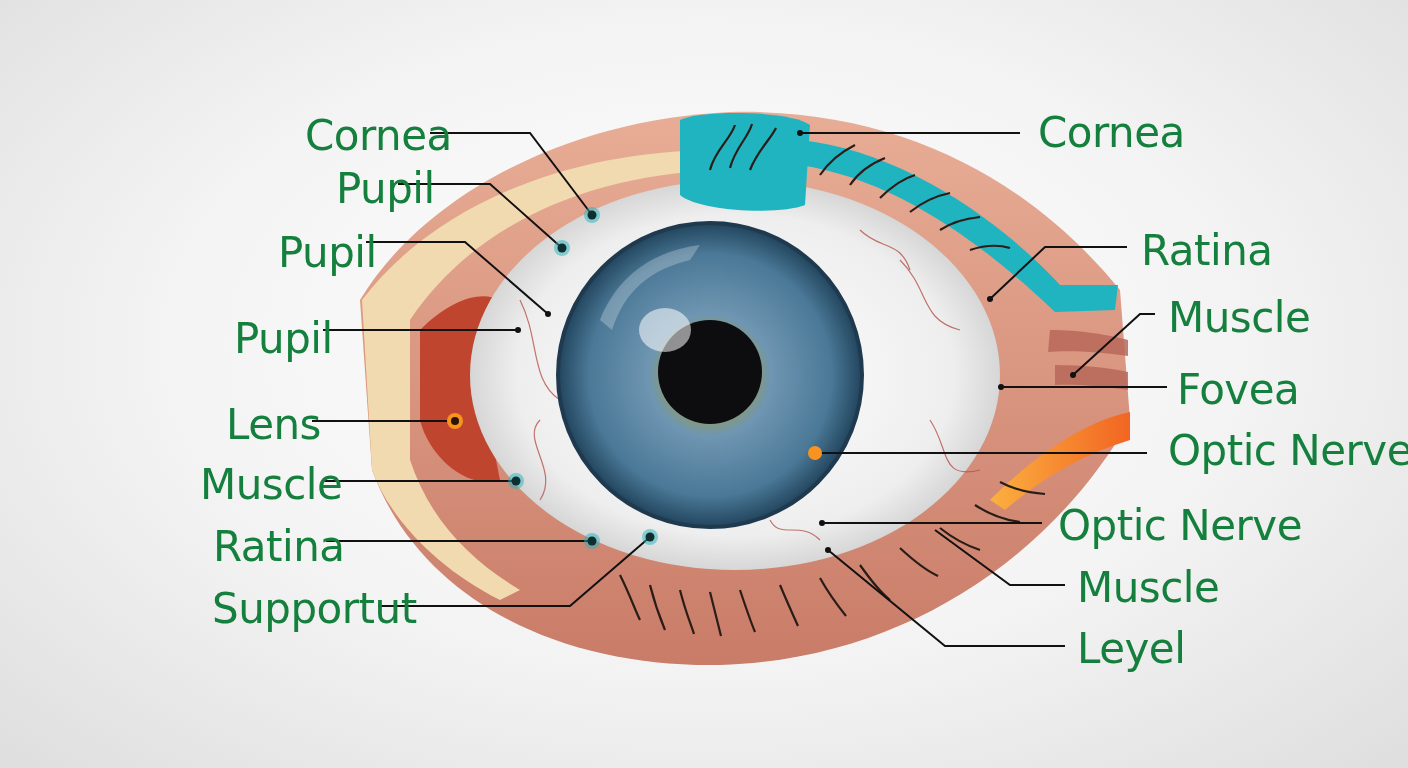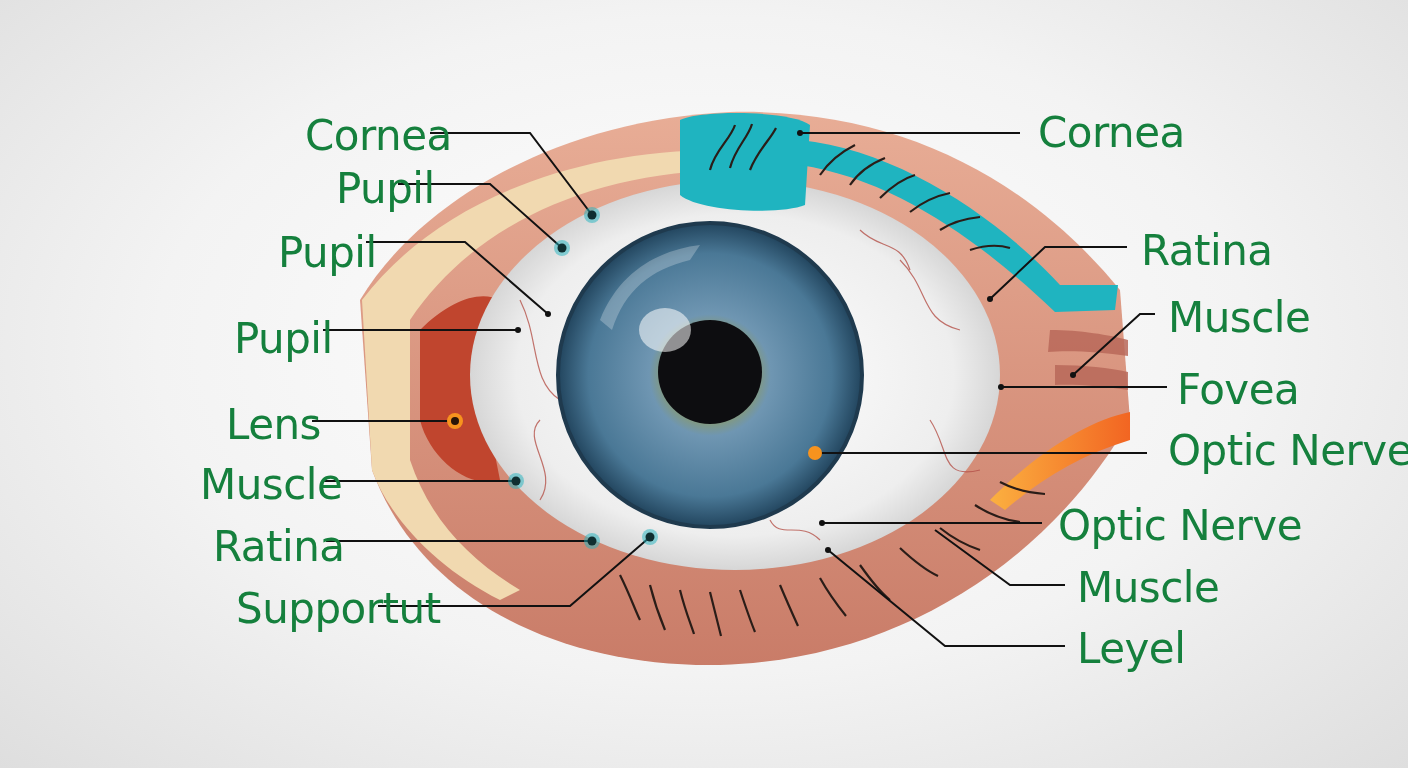--- a/index.html
+++ b/index.html
@@ -140,21 +140,21 @@
   </g>
 </svg>
 
 <div class="lbl" style="left:305px;top:115px;">Cornea</div>
 <div class="lbl" style="left:336px;top:168px;">Pupil</div>
 <div class="lbl" style="left:278px;top:232px;">Pupil</div>
 <div class="lbl" style="left:234px;top:318px;">Pupil</div>
 <div class="lbl" style="left:226px;top:404px;">Lens</div>
 <div class="lbl" style="left:200px;top:464px;">Muscle</div>
 <div class="lbl" style="left:213px;top:526px;">Ratina</div>
-<div class="lbl" style="left:212px;top:588px;margin-left:24px;">Supportut</div>
+<div class="lbl" style="left:212px;top:588px;">Supportut</div>
 
 <div class="lbl r" style="left:1038px;top:112px;">Cornea</div>
 <div class="lbl r" style="left:1141px;top:230px;">Ratina</div>
 <div class="lbl r" style="left:1168px;top:297px;">Muscle</div>
 <div class="lbl r" style="left:1177px;top:369px;">Fovea</div>
 <div class="lbl r" style="left:1168px;top:430px;">Optic Nerve</div>
 <div class="lbl r" style="left:1058px;top:505px;">Optic Nerve</div>
 <div class="lbl r" style="left:1077px;top:567px;">Muscle</div>
 <div class="lbl r" style="left:1077px;top:628px;">Leyel</div>
 

